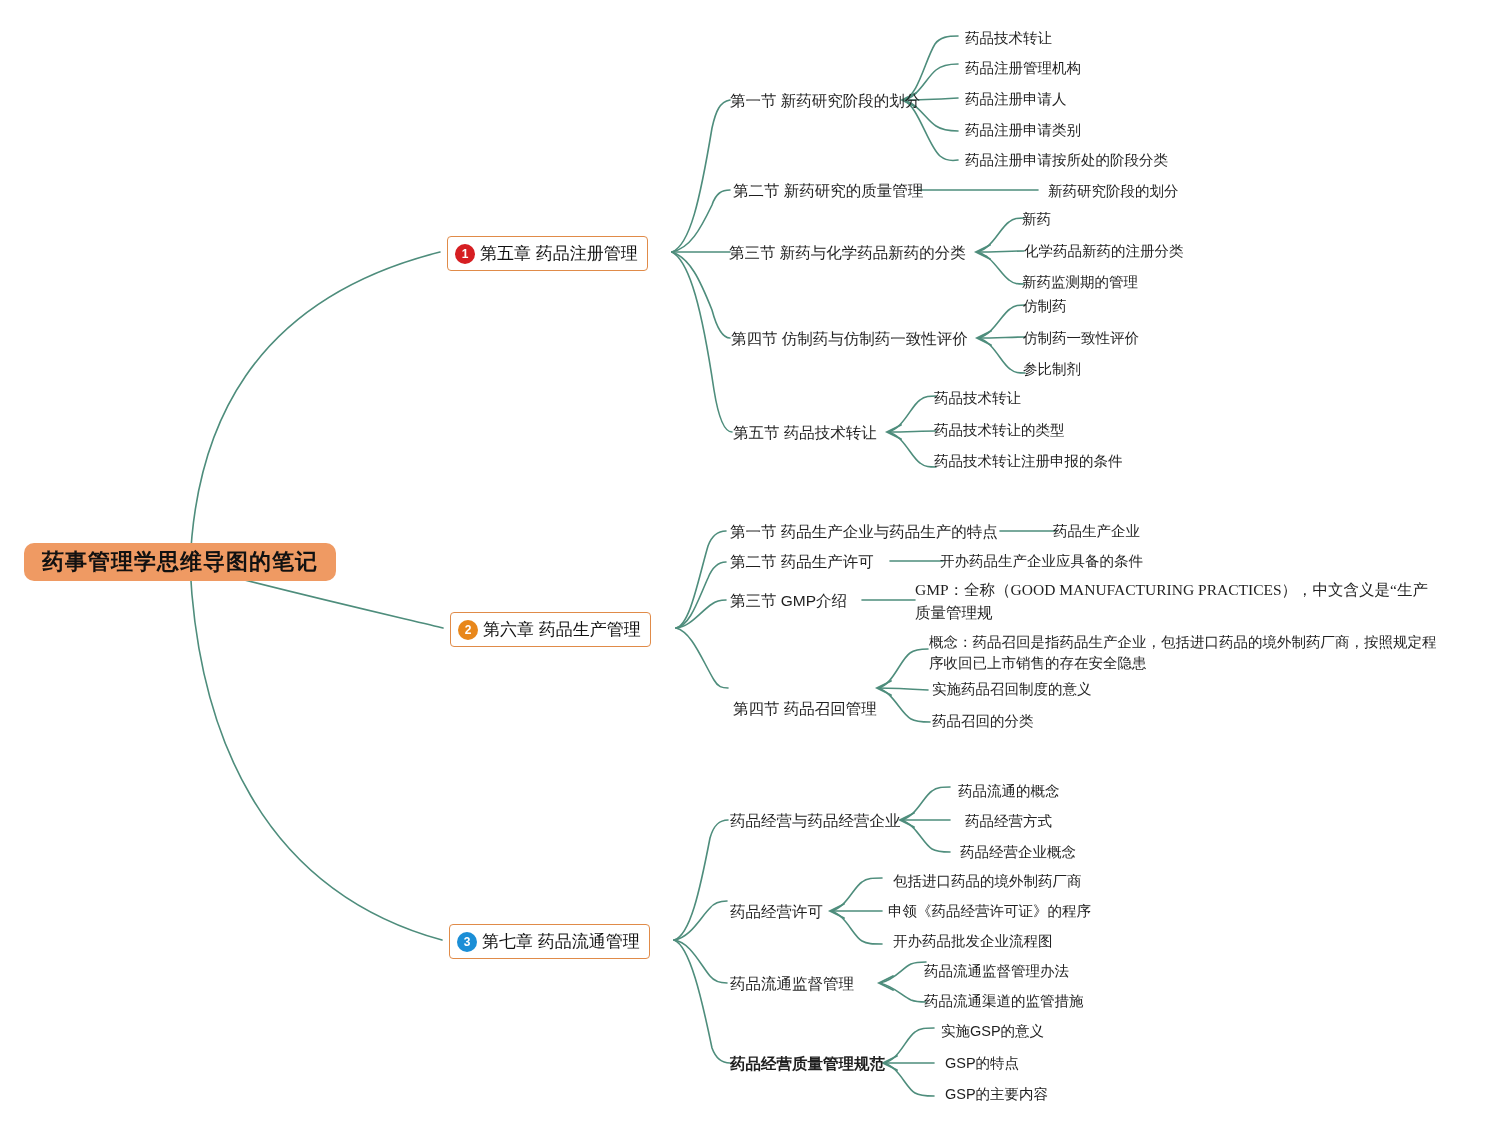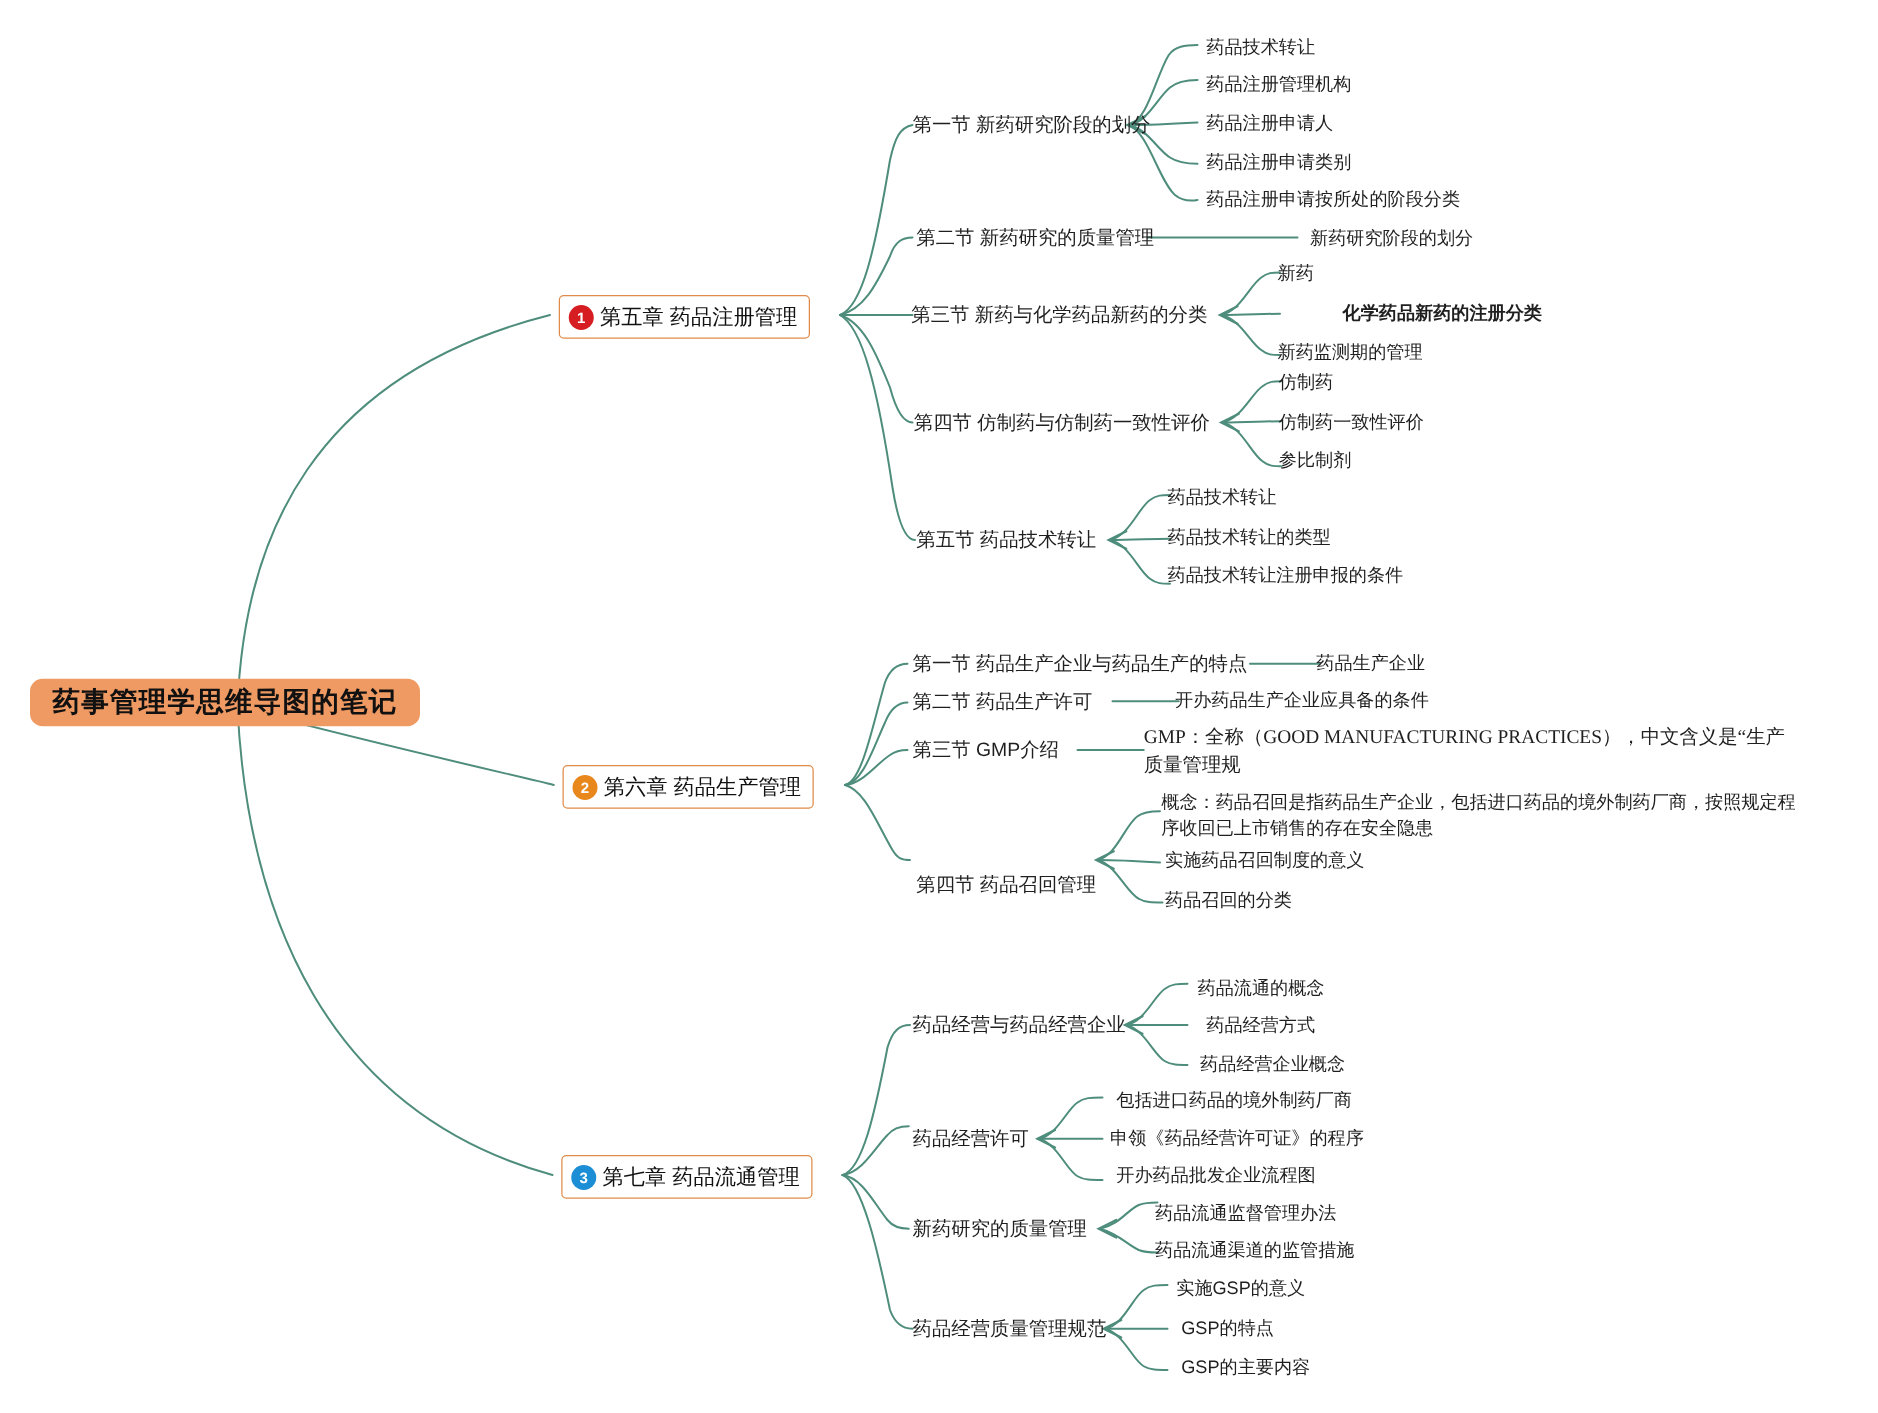--- a/index.html
+++ b/index.html
@@ -188,21 +188,21 @@
   <div class="node lvl3" style="left:965px; top:58px;">药品注册管理机构</div>
   <div class="node lvl3" style="left:965px; top:89px;">药品注册申请人</div>
   <div class="node lvl3" style="left:965px; top:120px;">药品注册申请类别</div>
   <div class="node lvl3" style="left:965px; top:150px;">药品注册申请按所处的阶段分类</div>
 
   <div class="node lvl2" style="left:733px; top:180px;">第二节 新药研究的质量管理</div>
   <div class="node lvl3" style="left:1048px; top:181px;">新药研究阶段的划分</div>
 
   <div class="node lvl2" style="left:729px; top:242px;">第三节 新药与化学药品新药的分类</div>
   <div class="node lvl3" style="left:1022px; top:209px;">新药</div>
-  <div class="node lvl3" style="left:1074px; top:241px;font-weight:bold;">化学药品新药的注册分类</div>
+  <div class="node lvl3" style="left:1024px; top:241px;">化学药品新药的注册分类</div>
   <div class="node lvl3" style="left:1022px; top:272px;">新药监测期的管理</div>
 
   <div class="node lvl2" style="left:731px; top:328px;">第四节 仿制药与仿制药一致性评价</div>
   <div class="node lvl3" style="left:1023px; top:296px;">仿制药</div>
   <div class="node lvl3" style="left:1023px; top:328px;">仿制药一致性评价</div>
   <div class="node lvl3" style="left:1023px; top:359px;">参比制剂</div>
 
   <div class="node lvl2" style="left:733px; top:422px;">第五节 药品技术转让</div>
   <div class="node lvl3" style="left:934px; top:388px;">药品技术转让</div>
   <div class="node lvl3" style="left:934px; top:420px;">药品技术转让的类型</div>
@@ -235,22 +235,22 @@
   <div class="node lvl2" style="left:730px; top:810px;">药品经营与药品经营企业</div>
   <div class="node lvl3" style="left:958px; top:781px;">药品流通的概念</div>
   <div class="node lvl3" style="left:965px; top:811px;">药品经营方式</div>
   <div class="node lvl3" style="left:960px; top:842px;">药品经营企业概念</div>
 
   <div class="node lvl2" style="left:730px; top:901px;">药品经营许可</div>
   <div class="node lvl3" style="left:893px; top:871px;">包括进口药品的境外制药厂商</div>
   <div class="node lvl3" style="left:888px; top:901px;">申领《药品经营许可证》的程序</div>
   <div class="node lvl3" style="left:893px; top:931px;">开办药品批发企业流程图</div>
 
-  <div class="node lvl2" style="left:730px; top:973px;">新药研究的质量管理</div>
+  <div class="node lvl2" style="left:730px; top:973px;">药品流通监督管理</div>
   <div class="node lvl3" style="left:924px; top:961px;">药品流通监督管理办法</div>
   <div class="node lvl3" style="left:924px; top:991px;">药品流通渠道的监管措施</div>
 
-  <div class="node lvl2" style="left:730px; top:1053px;">药品经营质量管理规范</div>
+  <div class="node lvl2" style="left:730px; top:1053px;font-weight:bold;">药品经营质量管理规范</div>
   <div class="node lvl3" style="left:941px; top:1021px;">实施GSP的意义</div>
   <div class="node lvl3" style="left:945px; top:1053px;">GSP的特点</div>
   <div class="node lvl3" style="left:945px; top:1084px;">GSP的主要内容</div>
 
 </div>
 
 </body></html>

